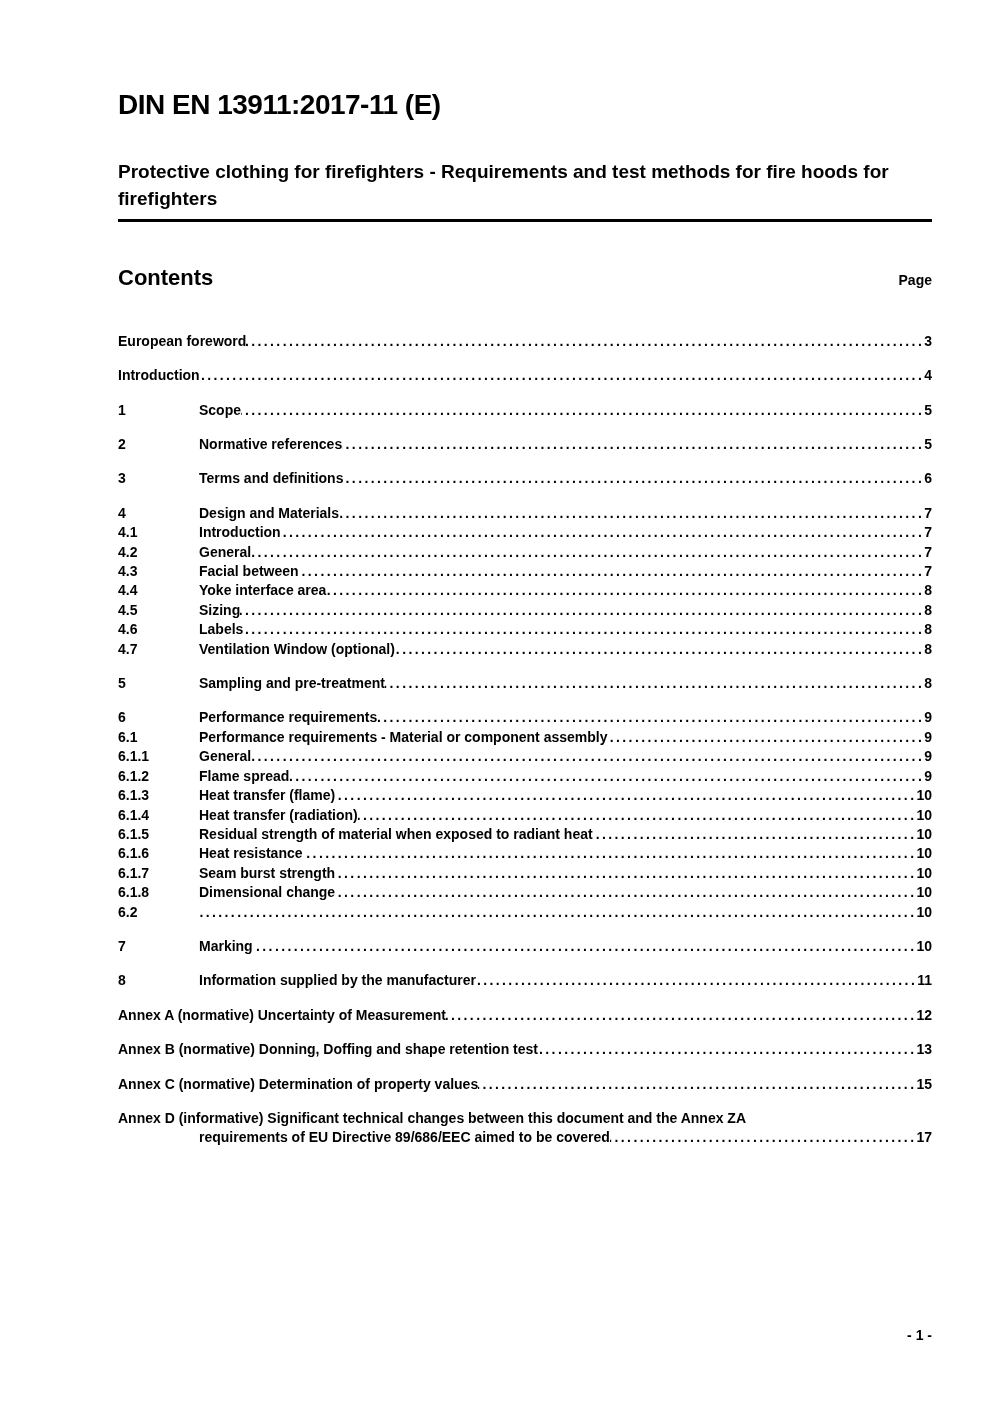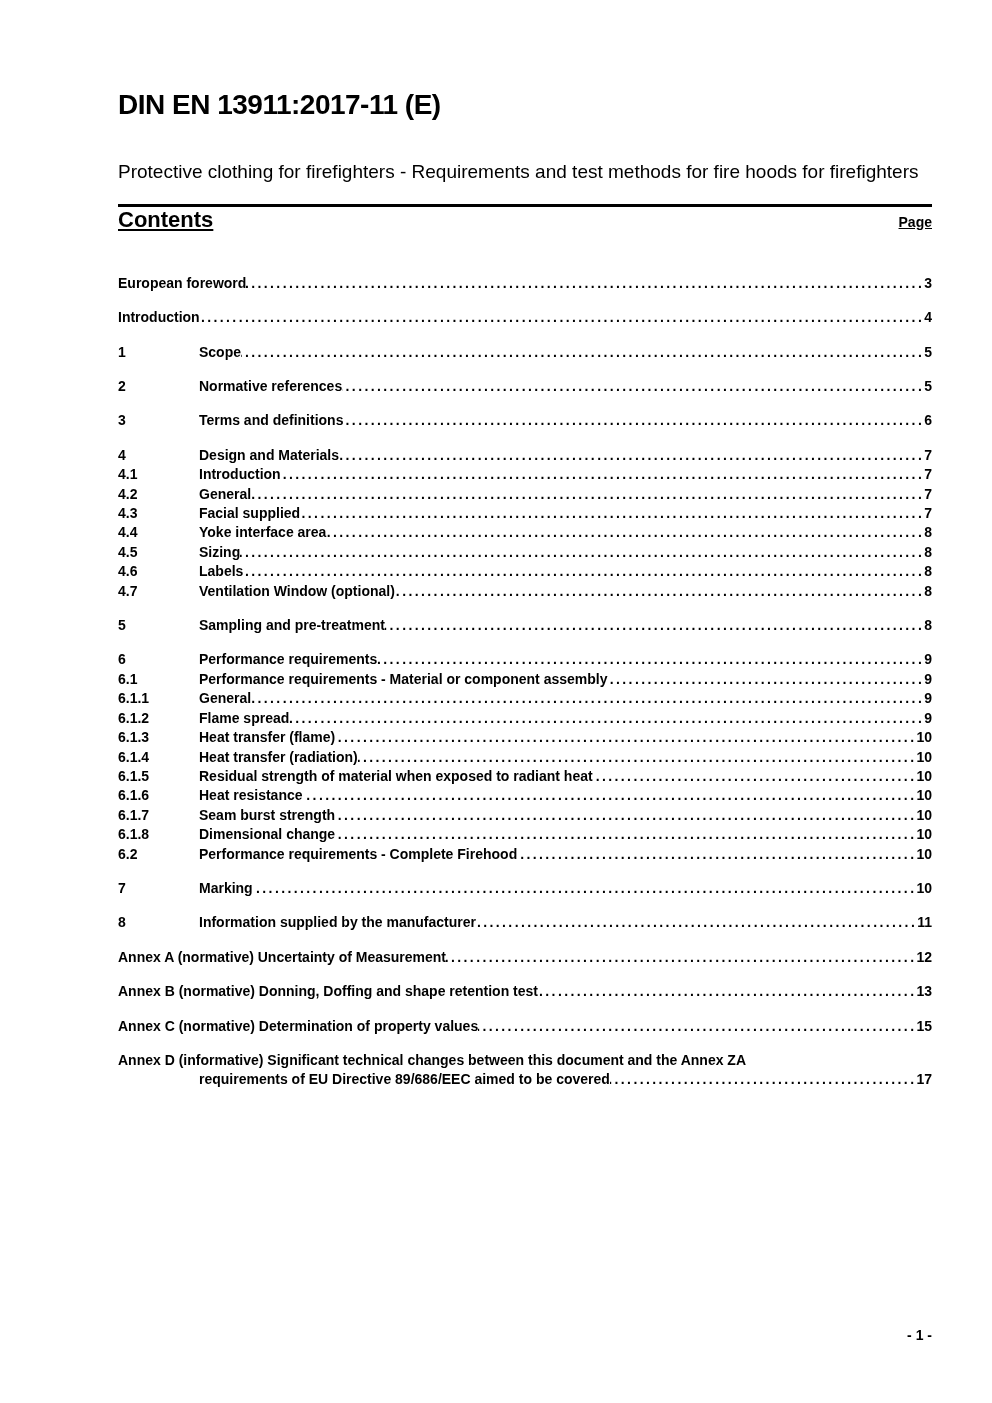--- a/index.html
+++ b/index.html
@@ -22,31 +22,31 @@
   }
   .doc-title {
     font-size: 28px;
     font-weight: 700;
     margin: 0;
     letter-spacing: -0.5px;
     line-height: 1.1;
   }
   .doc-subtitle {
     font-size: 19px;
-    font-weight: 400;
+    font-weight: 700;
     line-height: 27px;
     margin: 37px 0 0 0;
-    padding-bottom: 19px;
+    padding-bottom: 7px;
     border-bottom: 3px solid #000;
   }
   .contents-row {
     display: flex;
     justify-content: space-between;
     align-items: baseline;
-    text-decoration: underline;
+    margin-top: 43px;
   }
   .contents-title {
     font-size: 22px;
     font-weight: 700;
   }
   .page-col-label {
     font-size: 14px;
     font-weight: 700;
   }
   .toc {
@@ -150,21 +150,21 @@
           <span class="toc-page">7</span>
         </div>
         <div class="toc-row">
           <span class="toc-num">4.2</span>
           <span class="toc-label">General</span>
           <span class="leader"></span>
           <span class="toc-page">7</span>
         </div>
         <div class="toc-row">
           <span class="toc-num">4.3</span>
-          <span class="toc-label">Facial supplied</span>
+          <span class="toc-label">Facial between</span>
           <span class="leader"></span>
           <span class="toc-page">7</span>
         </div>
         <div class="toc-row">
           <span class="toc-num">4.4</span>
           <span class="toc-label">Yoke interface area</span>
           <span class="leader"></span>
           <span class="toc-page">8</span>
         </div>
         <div class="toc-row">
@@ -250,21 +250,20 @@
           <span class="toc-page">10</span>
         </div>
         <div class="toc-row">
           <span class="toc-num">6.1.8</span>
           <span class="toc-label">Dimensional change</span>
           <span class="leader"></span>
           <span class="toc-page">10</span>
         </div>
         <div class="toc-row">
           <span class="toc-num">6.2</span>
-          <span class="toc-label">Performance requirements - Complete Firehood</span>
           <span class="leader"></span>
           <span class="toc-page">10</span>
         </div>
       </div>
       <div class="toc-group">
         <div class="toc-row">
           <span class="toc-num">7</span>
           <span class="toc-label">Marking</span>
           <span class="leader"></span>
           <span class="toc-page">10</span>

